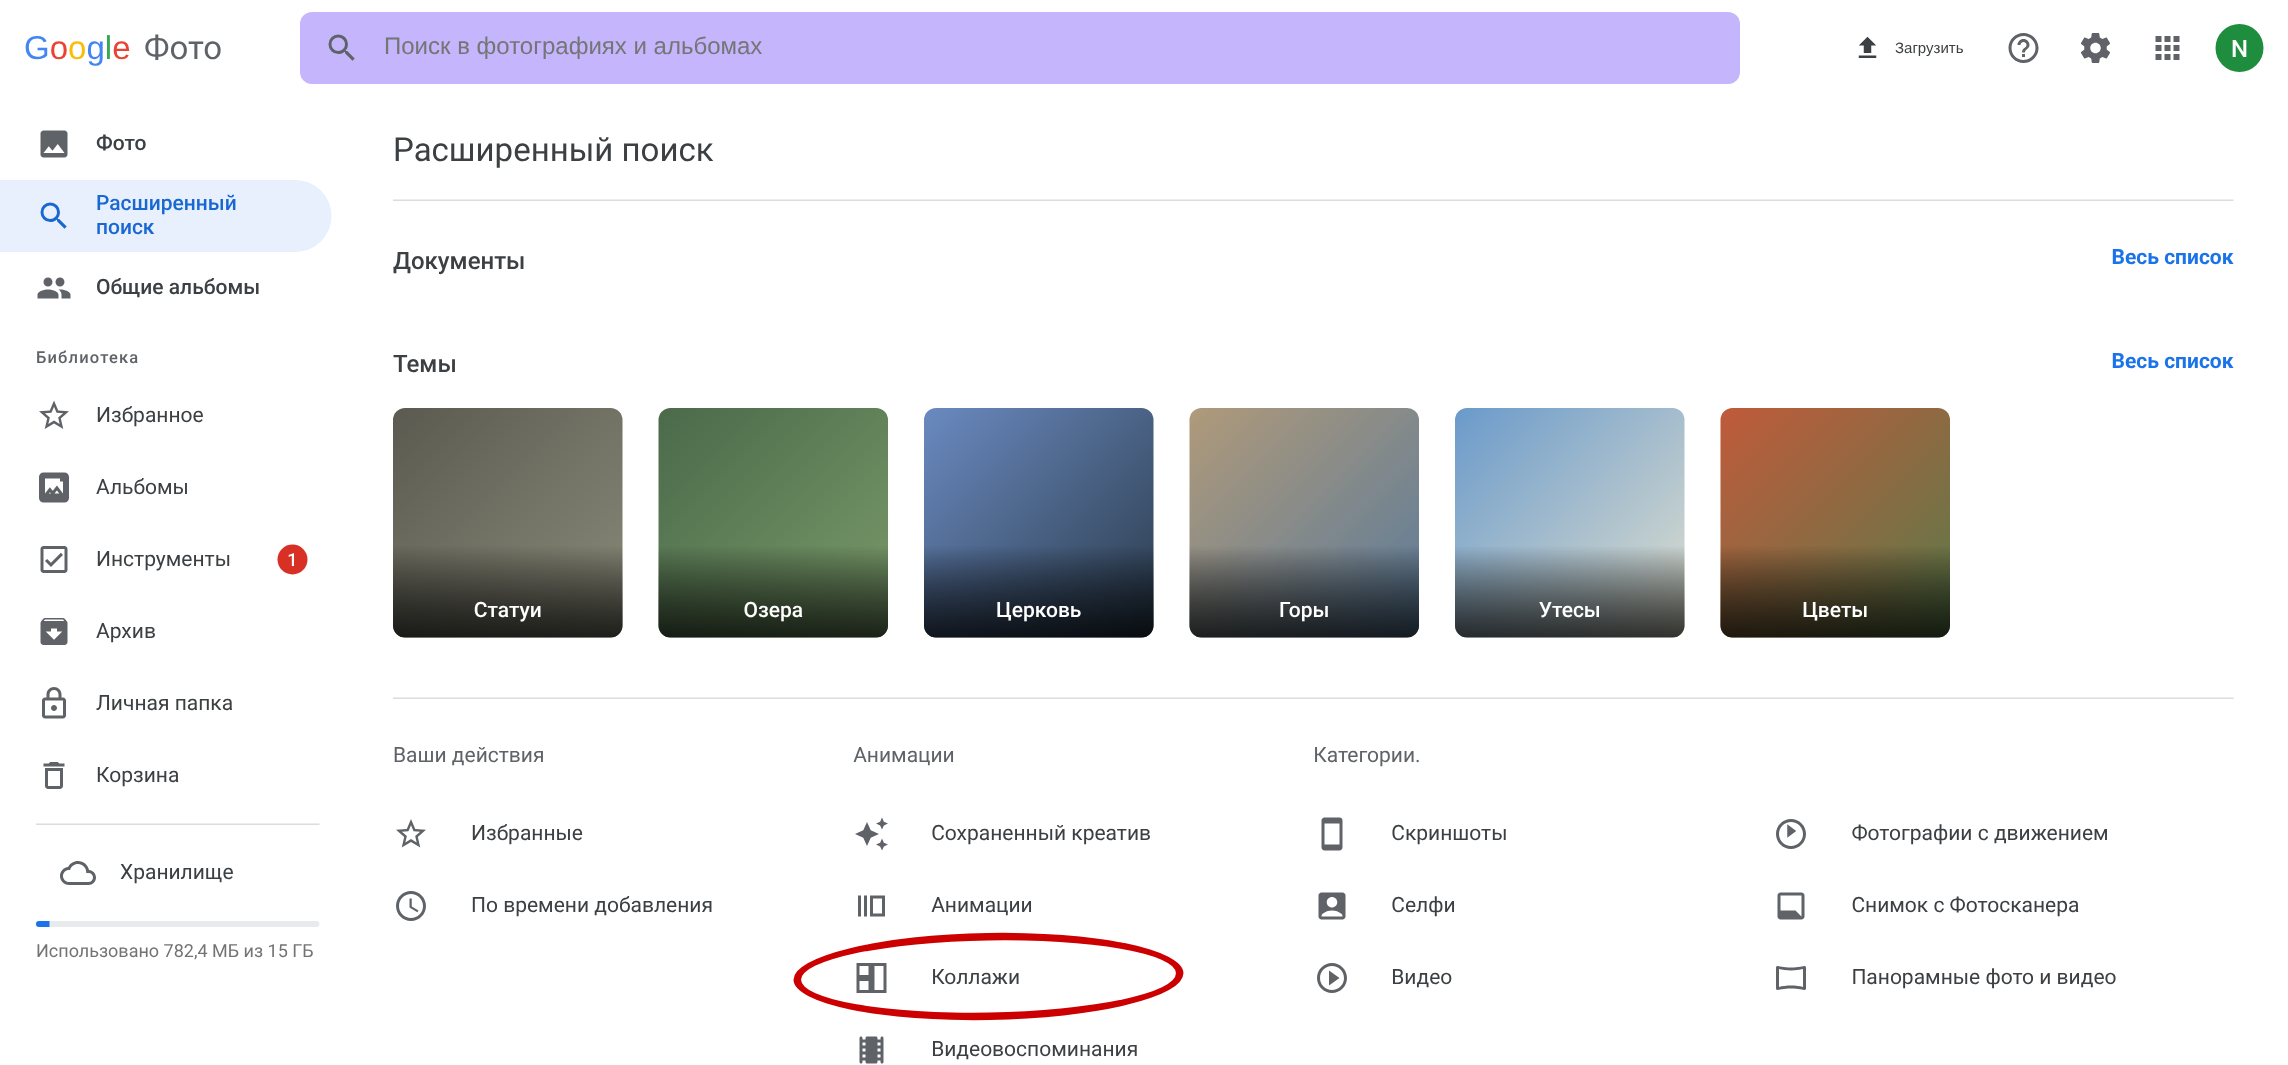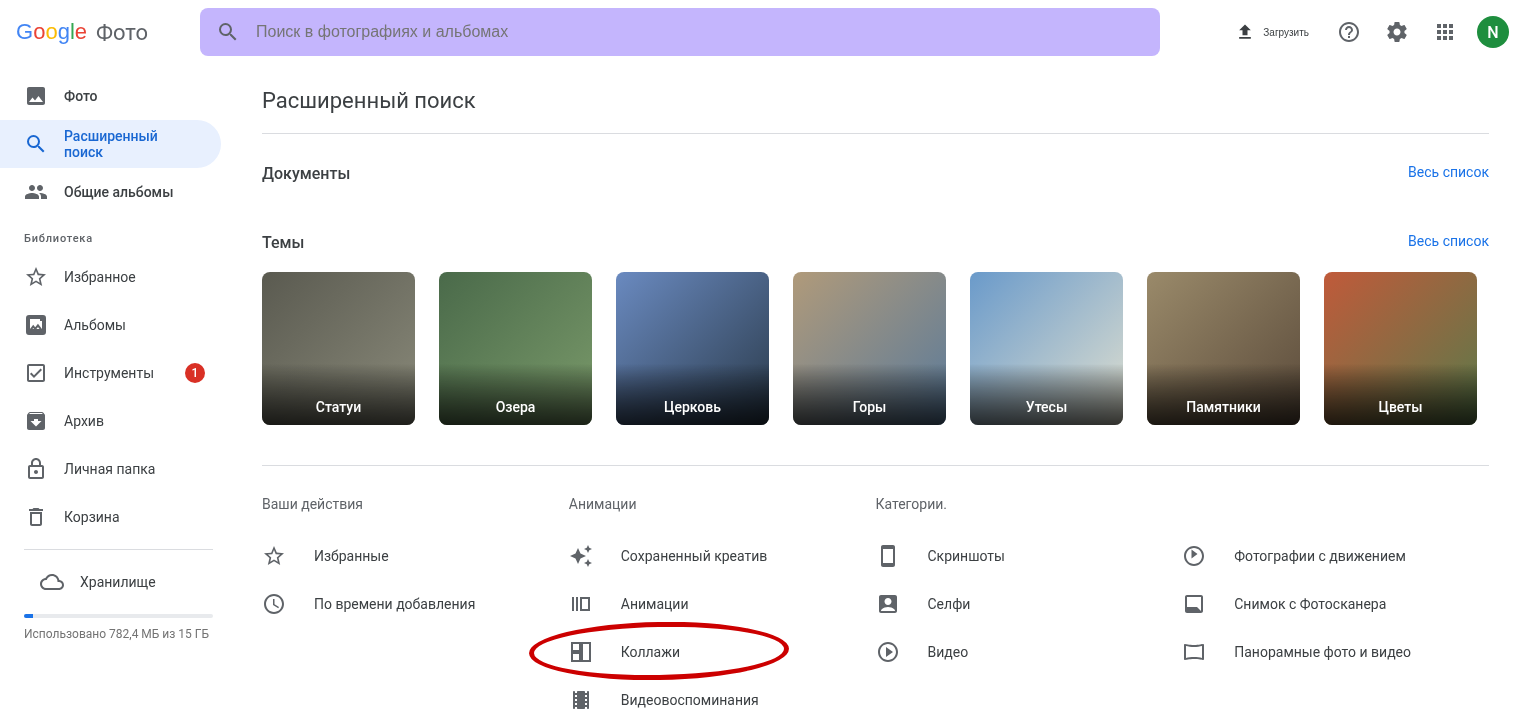--- a/index.html
+++ b/index.html
@@ -28,21 +28,21 @@
   .badge { position: absolute; right: 16px; background: #d93025; color: #fff; border-radius: 50%; min-width: 20px; height: 20px; display: flex; align-items: center; justify-content: center; font-size: 12px; font-weight: 500;}
   .sidebar hr { border: none; border-top: 1px solid #dadce0; margin: 8px 24px; }
   .storage { padding: 8px 40px; }
   .storage-bar { height: 4px; background: #e8eaed; border-radius: 2px; margin-top: 8px; overflow: hidden;}
   .storage-fill { height: 100%; background: #1a73e8; width: 5%; }
   .storage-text { font-size: 12px; color: #737373; margin-top: 8px; line-height: 1.4;}
   .main { flex: 1; overflow-y: auto; padding: 24px 36px 24px 24px; }
   .main-title { font-size: 22px; color: #3c4043; font-weight: 400; padding-bottom: 20px; border-bottom: 1px solid #dadce0;}
   .section-head { display: flex; justify-content: space-between; align-items: flex-start; margin-top: 30px; }
   .section-title { font-size: 16px; font-weight: 500; color: #3c4043; }
-  .see-all { color: #1a73e8; font-size: 14px; font-weight: 400; text-decoration: none; cursor: pointer; margin-left: 38px; }
+  .see-all { color: #1a73e8; font-size: 14px; font-weight: 700; text-decoration: none; cursor: pointer; margin-left: 38px; }
   .tiles { display: flex; gap: 24px; margin-top: 20px; overflow: hidden;}
   .tile { width: 153px; height: 153px; border-radius: 8px; position: relative; cursor: pointer; background: linear-gradient(0deg, rgba(0,0,0,0.5) 0%, rgba(0,0,0,0) 40%); flex-shrink: 0;}
   .tile-label { position: absolute; bottom: 10px; left: 0; right: 0; text-align: center; color: #fff; font-size: 14px; font-weight: 500;}
   .tile-bg { position: absolute; inset: 0; border-radius: 8px; z-index: -1; }
   .columns { display: grid; grid-template-columns: 1fr 1fr 1fr 1fr; gap: 0px; margin-top: 40px; border-top: 1px solid #dadce0; padding-top: 30px;}
   .col-title { font-size: 14px; color: #5f6368; margin-bottom: 20px; }
   .col-item { display: flex; align-items: center; gap: 28px; height: 48px; cursor: pointer; font-size: 14px; color: #3c4043; position: relative;}
   .col-icon { width: 24px; height: 24px; fill: #5f6368; }
   .circle-annot { position: absolute; border: 5px solid #cc0000; border-radius: 50%; width: 260px; height: 58px; left: -40px; top: -6px; pointer-events: none; z-index: 10; transform: rotate(-1deg);}
   svg { display: block; }
@@ -195,25 +195,20 @@
           <div class="tile-bg" style="background:linear-gradient(135deg, #b09a7a 0%, #5a7a9a 100%);"></div>
           <div class="tile-bg" style="background:linear-gradient(0deg, rgba(0,0,0,0.55) 0%, rgba(0,0,0,0) 40%);"></div>
           <div class="tile-label">Горы</div>
         </div>
         <div class="tile">
           <div class="tile-bg" style="background:linear-gradient(135deg, #6a9aca 0%, #e0e0d0 100%);"></div>
           <div class="tile-bg" style="background:linear-gradient(0deg, rgba(0,0,0,0.55) 0%, rgba(0,0,0,0) 40%);"></div>
           <div class="tile-label">Утесы</div>
         </div>
         <div class="tile">
-          <div class="tile-bg" style="background:linear-gradient(135deg, #9a8a6a 0%, #5a4a3a 100%);"></div>
-          <div class="tile-bg" style="background:linear-gradient(0deg, rgba(0,0,0,0.55) 0%, rgba(0,0,0,0) 40%);"></div>
-          <div class="tile-label">Памятники</div>
-        </div>
-        <div class="tile">
           <div class="tile-bg" style="background:linear-gradient(135deg, #c05a3a 0%, #5a7a4a 100%);"></div>
           <div class="tile-bg" style="background:linear-gradient(0deg, rgba(0,0,0,0.55) 0%, rgba(0,0,0,0) 40%);"></div>
           <div class="tile-label">Цветы</div>
         </div>
       </div>
 
     <div class="columns">
       <div>
         <div class="col-title">Ваши действия</div>
         <div class="col-item">

